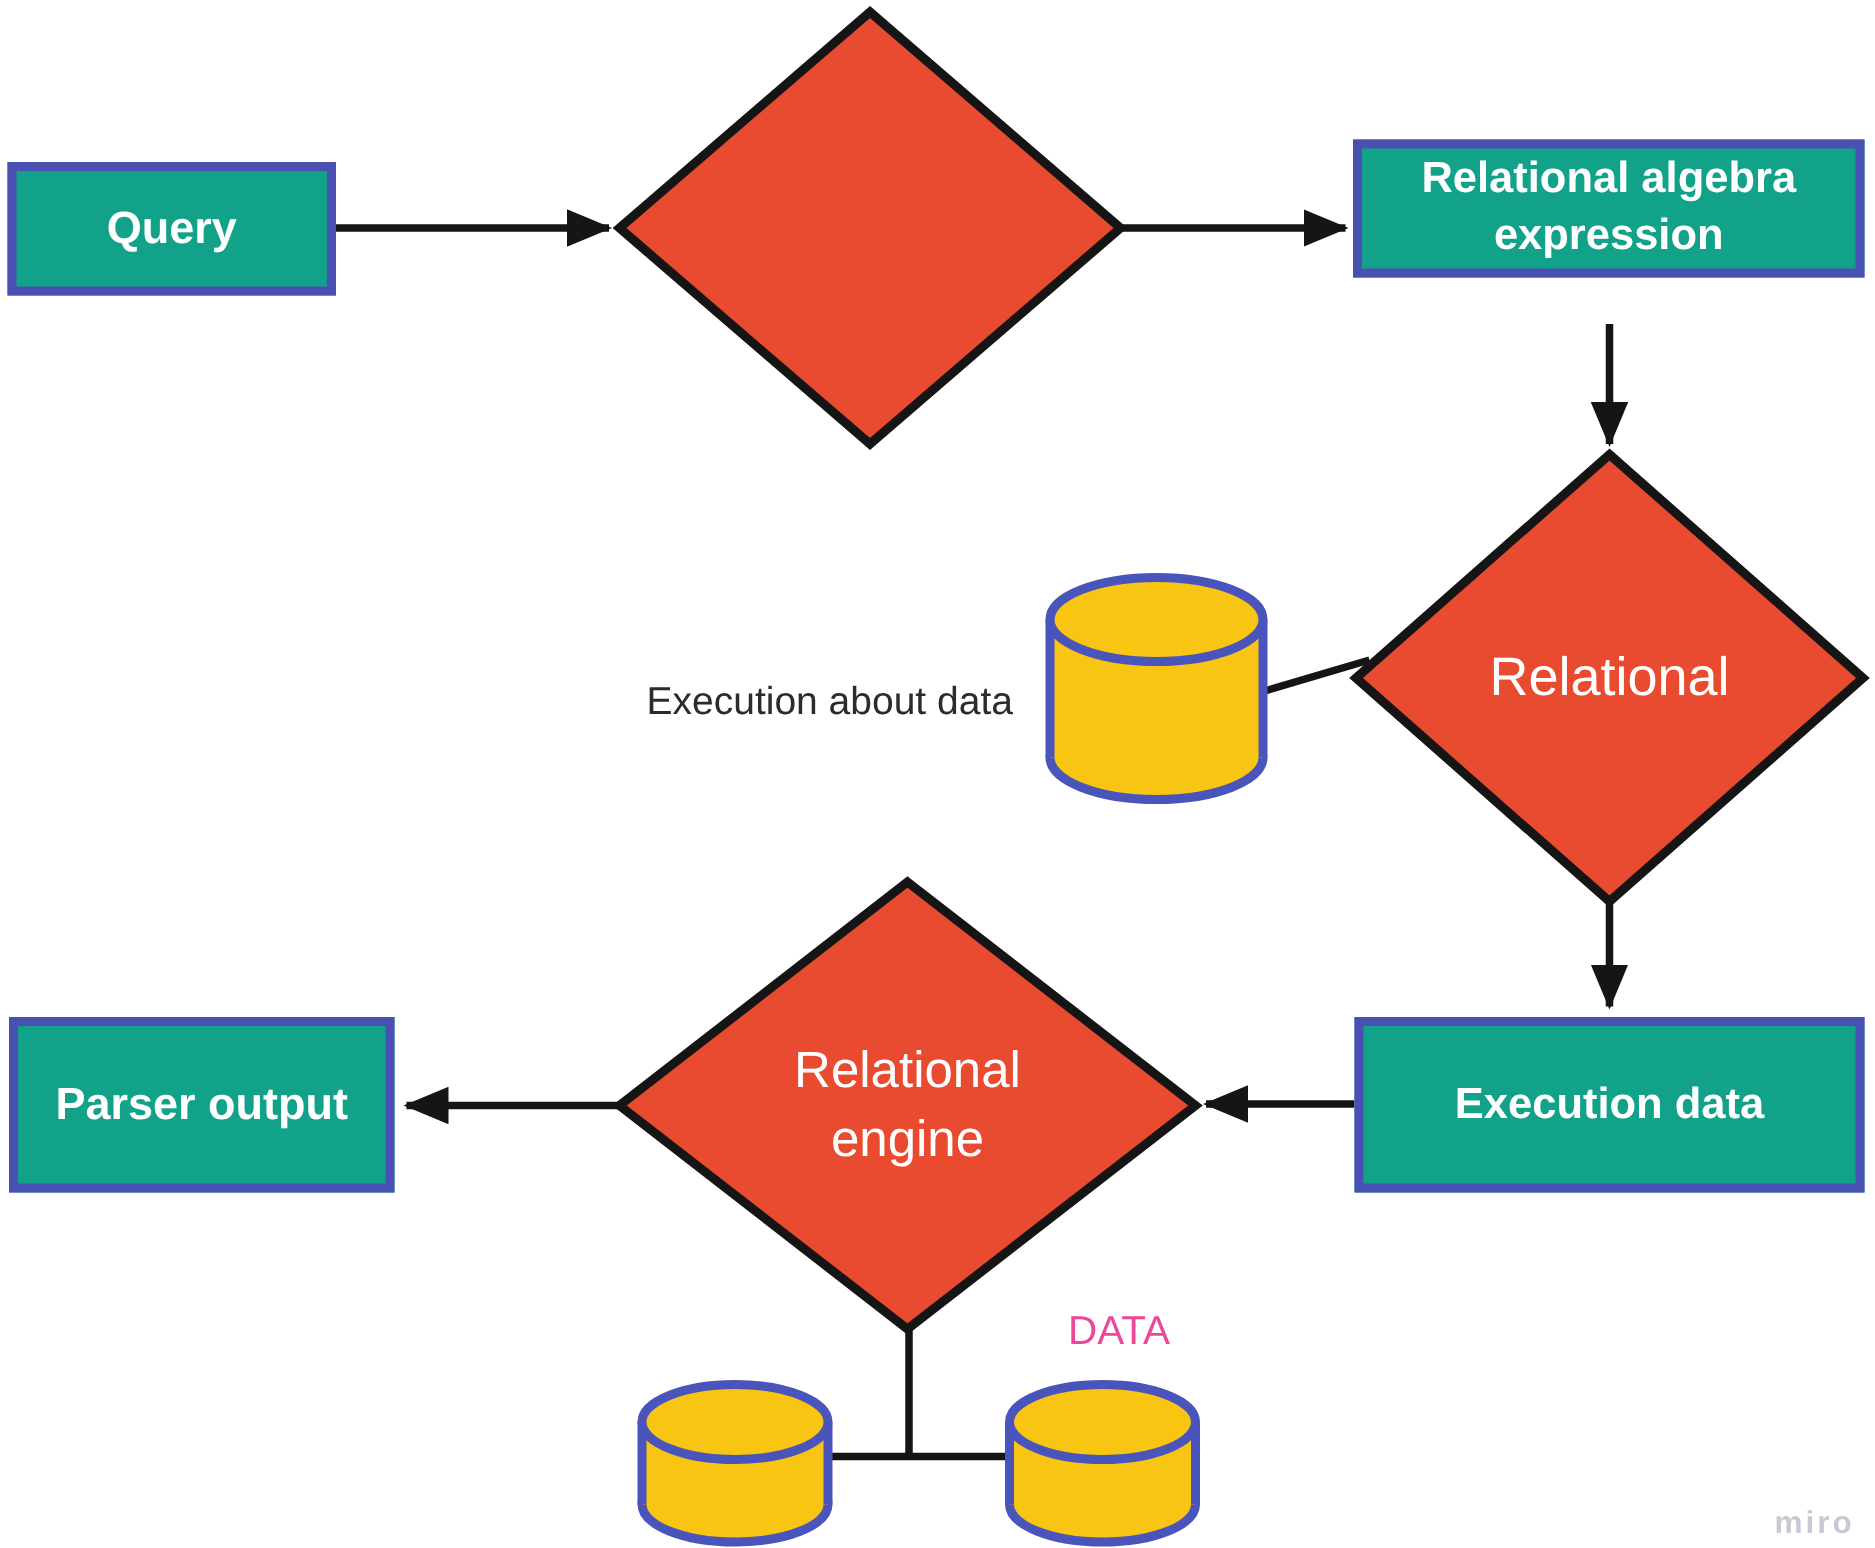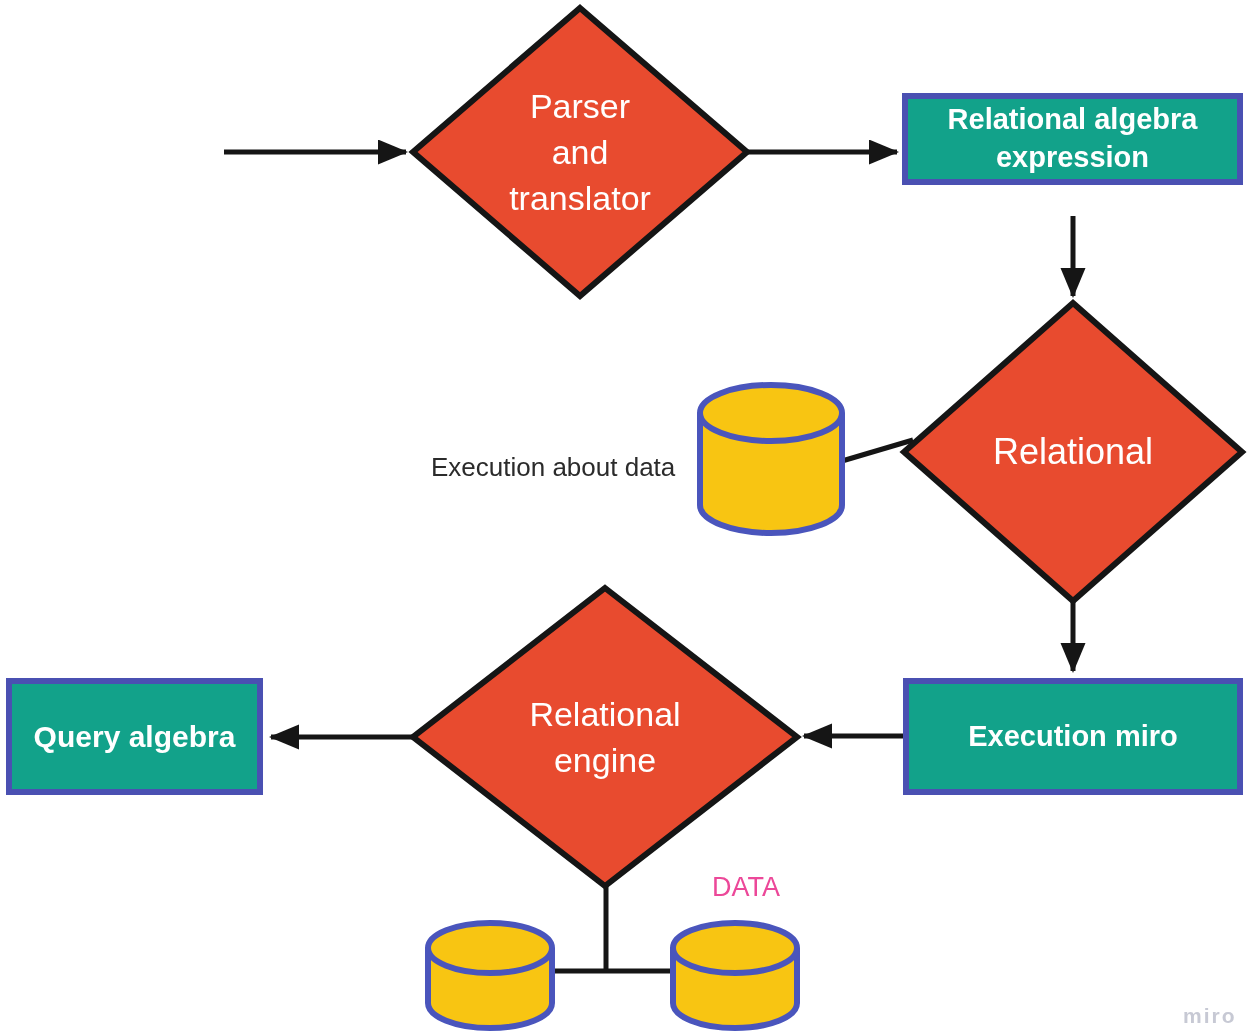--- a/index.html
+++ b/index.html
@@ -110,34 +110,34 @@
 
     <g>
       <ellipse class="cyl-stroke" cx="735" cy="1003" rx="62" ry="25"></ellipse>
       <rect class="cyl-body" x="673" y="948" width="124" height="55"></rect>
       <line class="cyl-side" x1="673" y1="948" x2="673" y2="1003"></line>
       <line class="cyl-side" x1="797" y1="948" x2="797" y2="1003"></line>
       <ellipse class="cyl-stroke" cx="735" cy="948" rx="62" ry="25"></ellipse>
     </g>
   </svg>
 
+  <div class="box" id="query-box">
+    <span>Query</span>
+  </div>
   <div class="box" id="relational-box">
     <span>Relational algebra
 expression</span>
   </div>
   <div class="box" id="execution-box">
-    <span>Execution miro</span>
+    <span>Execution data</span>
   </div>
   <div class="box" id="output-box">
-    <span>Query algebra</span>
+    <span>Parser output</span>
   </div>
 
-  <div class="dlabel" id="parser-label">Parser
-and
-translator</div>
   <div class="dlabel" id="optimizer-label">Relational</div>
   <div class="dlabel" id="evaluation-label">Relational
 engine</div>
 
   <div class="note" id="statistics-label">Execution about data</div>
   <div class="note" id="data-label">DATA</div>
   <div id="watermark">miro</div>
 
 </div>
 

